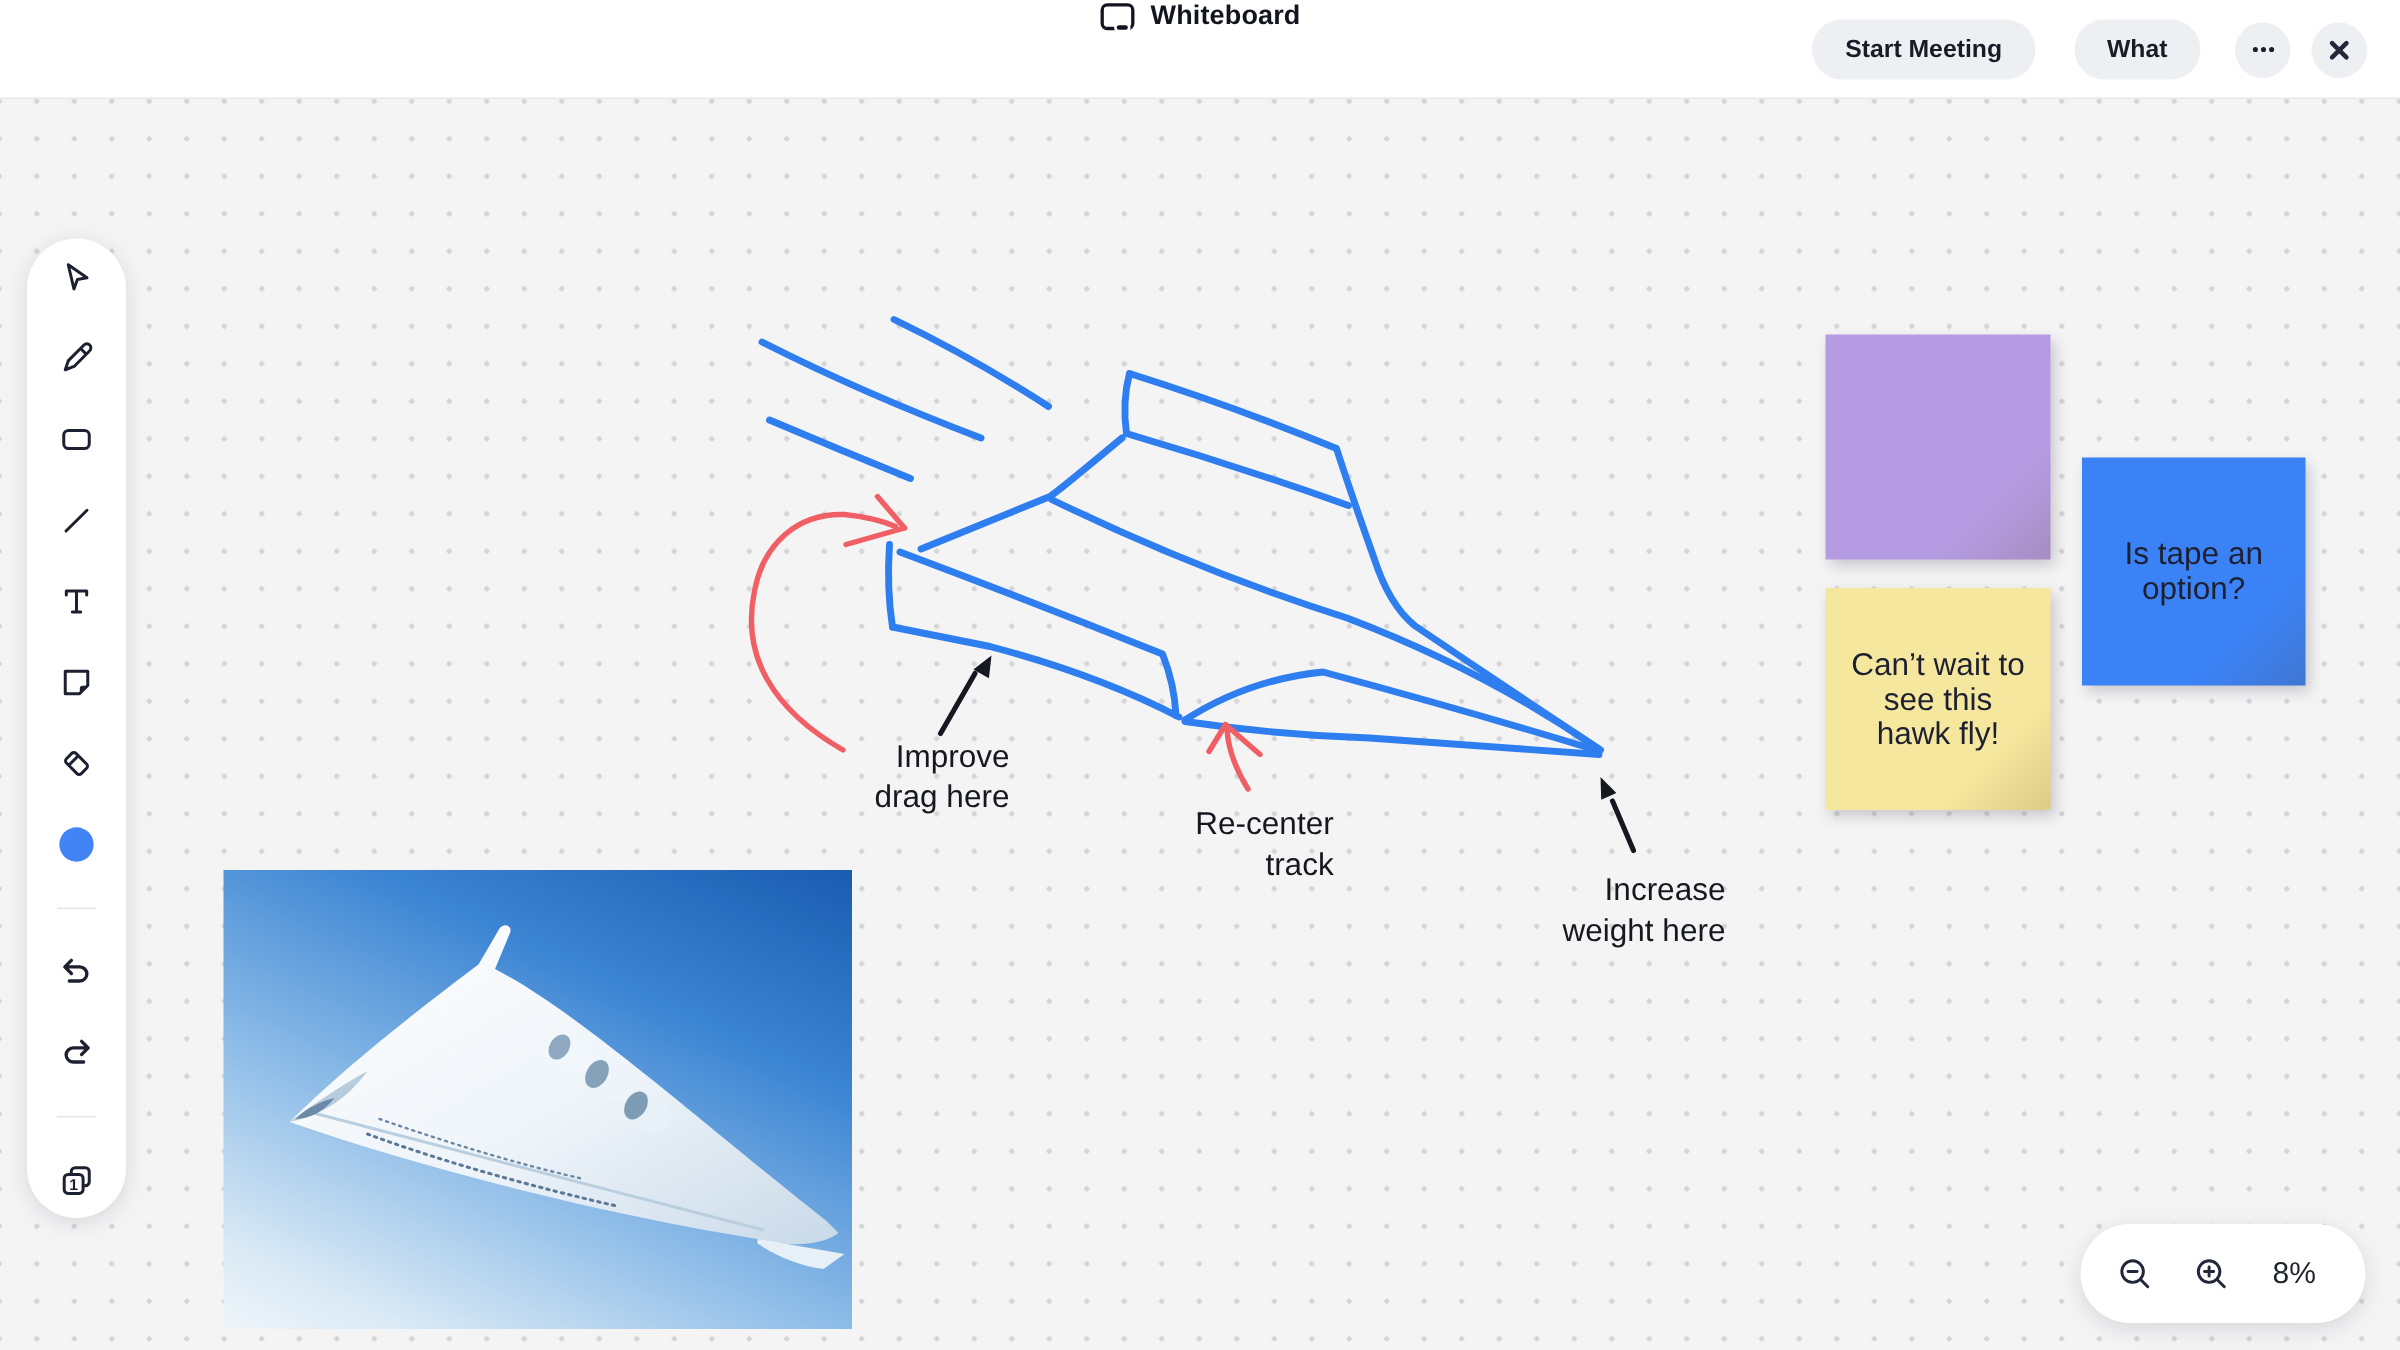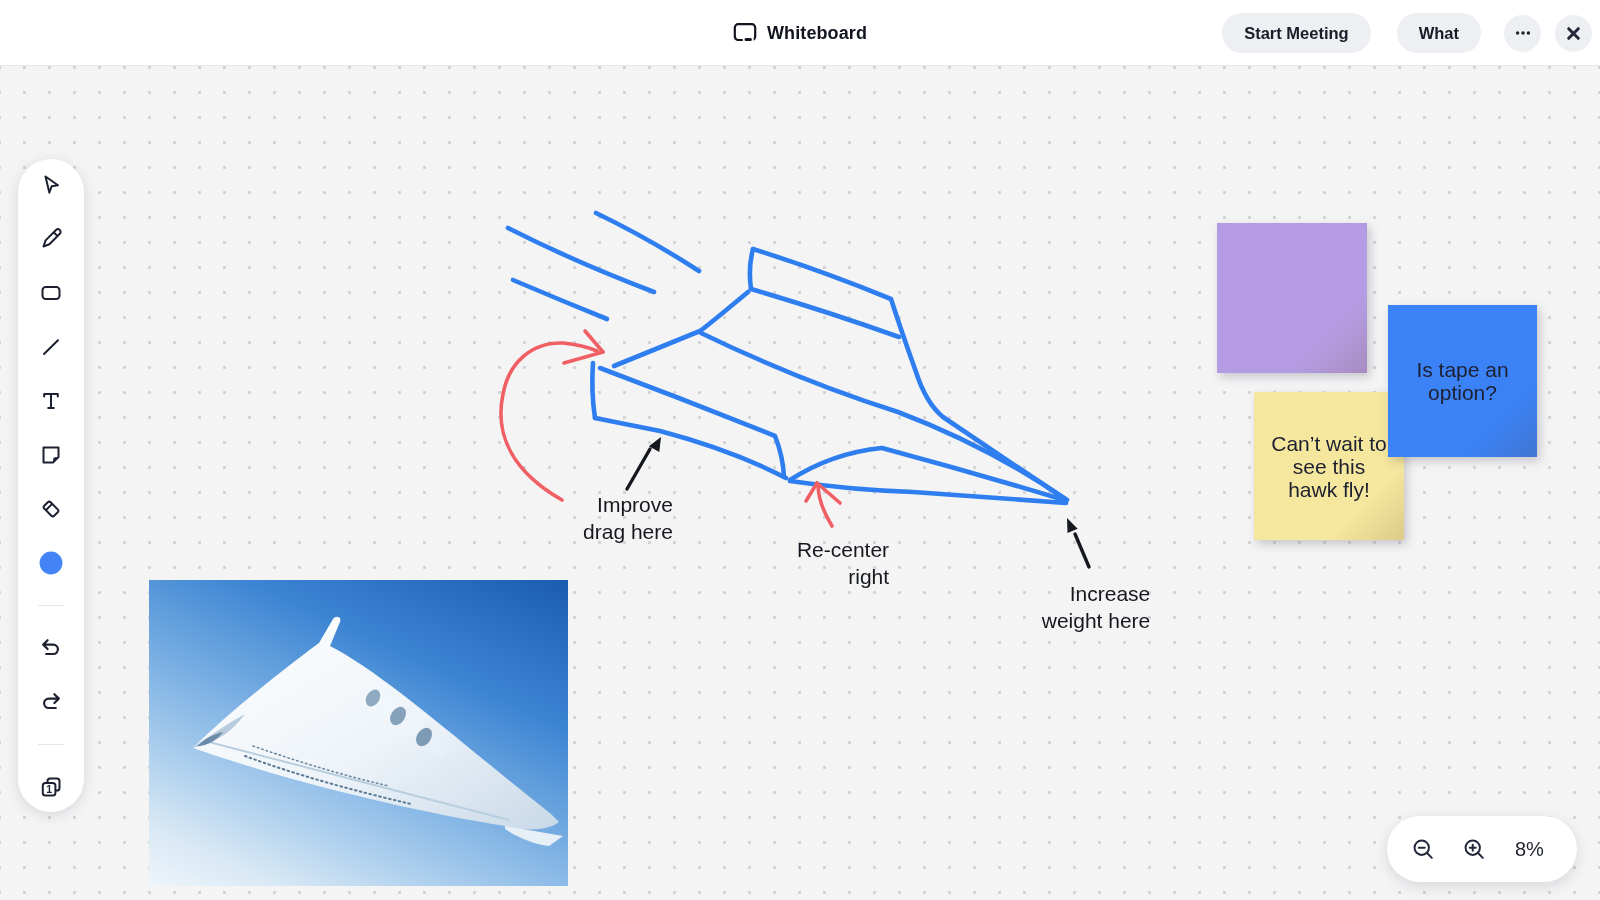--- a/index.html
+++ b/index.html
@@ -3,23 +3,23 @@
 <meta charset="utf-8">
 <style>
   * { margin:0; padding:0; box-sizing:border-box; }
   html,body { width:1600px; height:900px; overflow:hidden; }
   body { font-family:"Liberation Sans", sans-serif; position:relative; background:#f4f4f5; }
 
   
   .topbar { position:absolute; top:0; left:0; width:1600px; height:66px;
             background:#ffffff; border-bottom:1px solid #e7e7ea; z-index:50; }
   .title-group { position:absolute; left:50%; top:0; transform:translateX(-50%);
-                 height:66px; display:flex; align-items:center; gap:10px; }
+                 height:66px; display:flex; gap:10px; }
   .title-text { font-size:18px; font-weight:700; color:#12151f; letter-spacing:.1px; }
-  .topbar-right { position:absolute; right:8px; top:0; height:66px; display:flex; align-items:center; }
+  .topbar-right { position:absolute; right:22px; top:0; height:66px; display:flex; align-items:center; }
   .pill-btn { height:40px; border:none; border-radius:20px; background:#edeff2;
               color:#181c27; font-family:"Liberation Sans",sans-serif; font-size:16.5px;
               font-weight:600; padding:0 22px; cursor:pointer; }
   .circle-btn { width:37px; height:37px; border:none; border-radius:50%; background:#edeff2;
                 display:flex; align-items:center; justify-content:center; cursor:pointer; }
   .ml26{margin-left:26px} .ml23{margin-left:23px} .ml14{margin-left:14px}
 
   
   .canvas { position:absolute; left:0; top:66px; width:1600px; height:834px;
             background-color:#f4f4f5;
@@ -43,21 +43,21 @@
                 font-size:21px; line-height:27px; font-weight:500; color:#15181e;
                 white-space:pre-line; z-index:12; }
 
   
   .note { position:absolute; display:flex; align-items:center; justify-content:center;
           text-align:center; color:#1d2030; z-index:20;
           box-shadow:3px 4px 9px rgba(40,40,60,.22); white-space:pre-line; }
   .note-corner { position:absolute; inset:0;
                  background:linear-gradient(315deg, rgba(90,60,20,.16) 0%, rgba(90,60,20,0) 26%); }
   .note-purple { left:1217px; top:223px; width:150px; height:150px; font-size:12px; line-height:16.5px; }
-  .note-yellow { left:1217px; top:392px; width:150px; height:148px; font-size:21px; line-height:23px;margin-left:37px; }
+  .note-yellow { left:1217px; top:392px; width:150px; height:148px; font-size:21px; line-height:23px; }
   .note-orange { left:1388px; top:305px; width:149px; height:152px; font-size:21px; line-height:23px; }
   .note-text { position:relative; }
 
   
   .ref-image { position:absolute; left:149px; top:580px; width:419px; height:306px; z-index:8;
                background:linear-gradient(205deg, #1a5cb0 0%, #3c85d3 30%, #8fbde8 62%, #d9e9f5 88%, #eef5fa 100%);
                overflow:hidden; }
 
   
   .zoom-pill { position:absolute; left:1387px; top:816px; width:190px; height:66px;
@@ -168,21 +168,21 @@
     <path d="M627,489 L650,449" stroke="#15181e" stroke-width="3.4" stroke-linecap="round" fill="none"></path>
     <polygon points="661,437 659.3,452.1 648.9,446.3" fill="#15181e"></polygon>
     <path d="M1089,567 L1075,534" stroke="#15181e" stroke-width="3.4" stroke-linecap="round" fill="none"></path>
     <polygon points="1067,518 1077.6,528.7 1067.5,533.1" fill="#15181e"></polygon>
   </g>
 </svg>
 
 <div class="annotation" style="left:628px; top:491px;">Improve
 drag here</div>
 <div class="annotation" style="left:843px; top:536px;">Re-center
-right</div>
+track</div>
 <div class="annotation" style="left:1096px; top:580px;">Increase
 weight here</div>
 
 <div class="note note-purple" style="background-color: rgb(181, 156, 226);">
   <div class="note-corner"></div>
 </div>
 <div class="note note-yellow" style="background-color: rgb(246, 231, 158);">
   <div class="note-corner"></div>
   <div class="note-text">Can’t wait to
 see this

